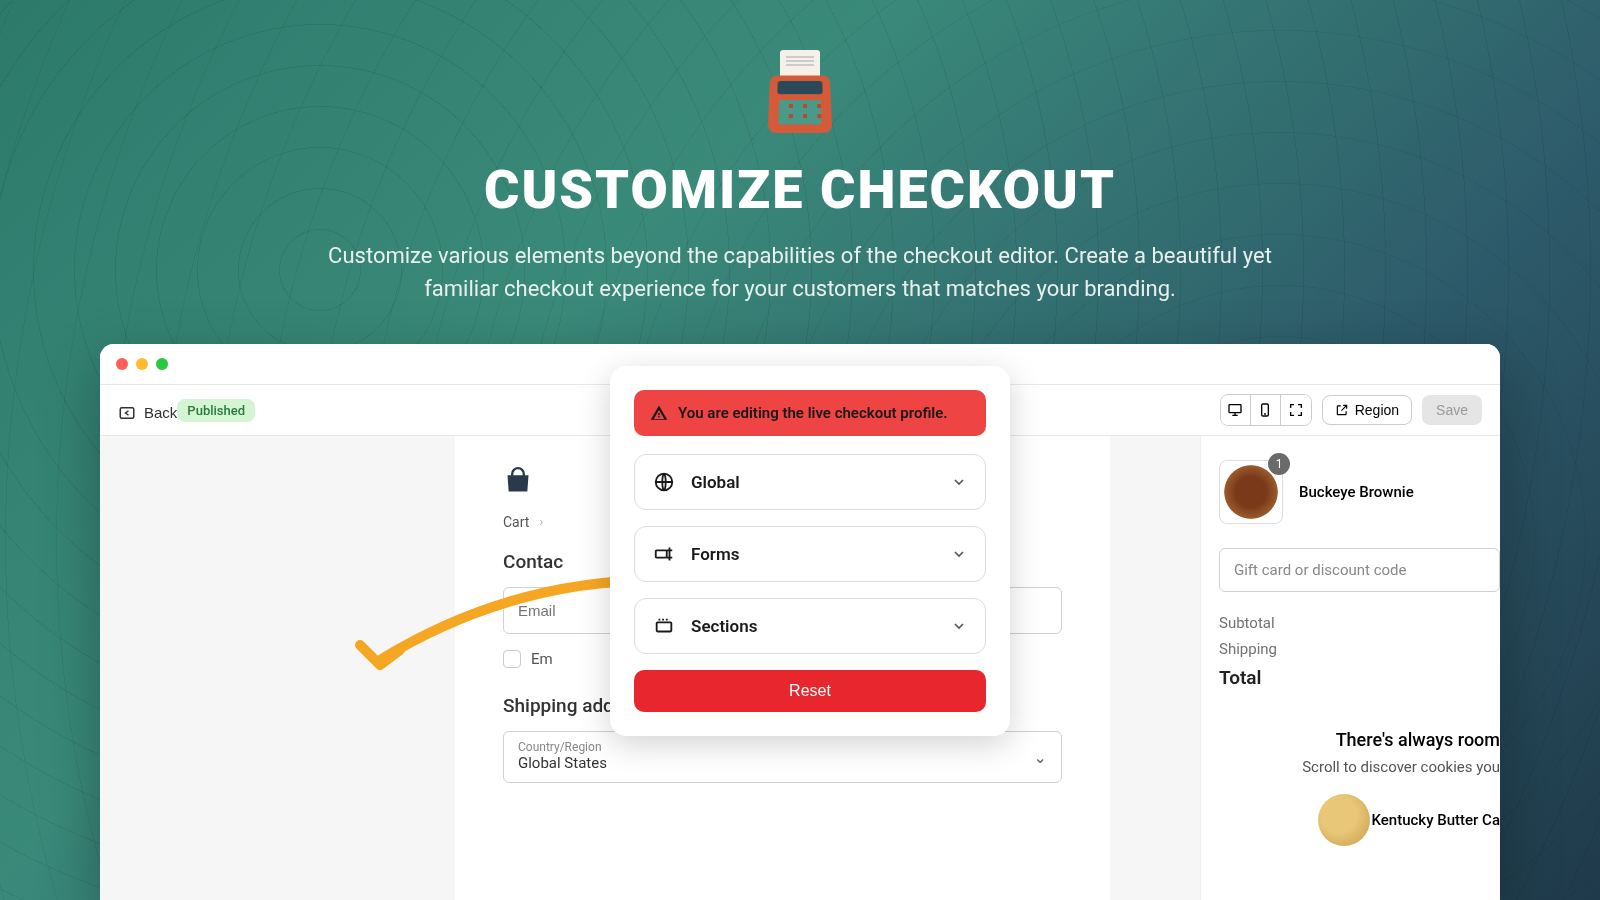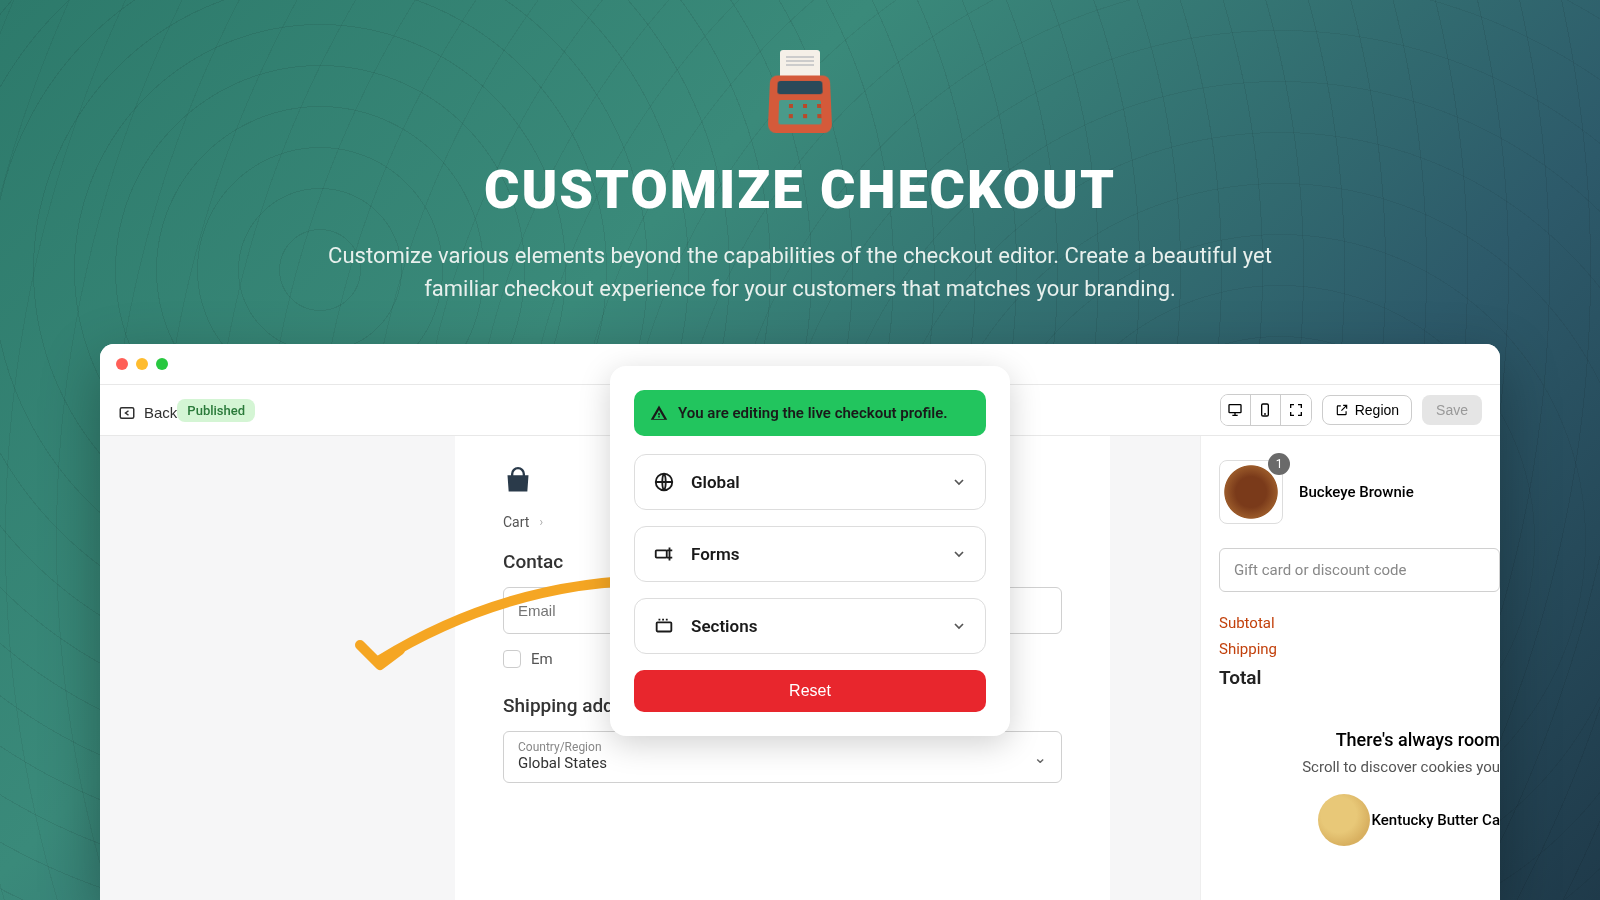--- a/index.html
+++ b/index.html
@@ -69,33 +69,33 @@
 .select-field { position:relative; border:1px solid #d0d0d0; border-radius:6px; padding:8px 14px 10px; background:#fff; }
 .select-label { font-size:12px; color:#888; }
 .select-value { font-size:15px; color:#333; }
 .select-chev { position:absolute; right:14px; top:50%; transform:translateY(-50%); color:#666; }
 
 .summary-item { display:flex; align-items:center; gap:16px; margin-bottom:24px; }
 .thumb { width:64px; height:64px; border:1px solid #ddd; border-radius:8px; position:relative; background:radial-gradient(circle, #7a3a1a 35%, #9a5a2a 60%, #fff 62%); }
 .thumb-badge { position:absolute; top:-8px; right:-8px; width:22px; height:22px; border-radius:50%; background:#6a6a6a; color:#fff; font-size:12px; display:flex; align-items:center; justify-content:center; }
 .summary-name { font-size:15px; font-weight:500;text-align:center; }
 .discount-input { border:1px solid #d0d0d0; border-radius:6px; padding:12px 14px; font-size:15px; color:#888; background:#fff; margin-bottom:22px; }
-.summary-row { font-size:15px; color:#c2410c; margin-bottom:8px; }
+.summary-row { font-size:15px; color:#737373; margin-bottom:8px; }
 .summary-total { font-size:19px; font-weight:600; color:#222; margin-top:6px; }
 .room-heading { font-size:18px; font-weight:500; margin-top:40px; margin-bottom:8px; text-align:right; }
 .room-sub { font-size:15px; color:#555; text-align:right; }
 .reco { display:flex; align-items:center; gap:2px; margin-top:18px; justify-content:flex-end; }
 .reco-thumb { width:52px; height:52px; background:radial-gradient(circle at 40% 40%, #e8c878 40%, #d8b060 70%); border-radius:50%; }
 .reco-name { font-size:15px; font-weight:500; }
 
 .popover {
   position:absolute; left:510px; top:22px; width:400px; background:#fff;
   border-radius:16px; box-shadow:0 8px 32px rgba(0,0,0,0.18); padding:24px; z-index:10;
 }
-.warn-banner { background:#22c55e; color:#1a1a1a; border-radius:10px; padding:14px 16px; display:flex; align-items:center; gap:10px; font-size:15px; font-weight:600; margin-bottom:18px; }
+.warn-banner { background:#ef4444; color:#1a1a1a; border-radius:10px; padding:14px 16px; display:flex; align-items:center; gap:10px; font-size:15px; font-weight:600; margin-bottom:18px; }
 .warn-ic { width:18px; height:18px; }
 .accordion { border:1px solid #ddd; border-radius:12px; padding:16px 18px; display:flex; align-items:center; gap:16px; margin-bottom:16px; cursor:pointer; }
 .acc-ic { width:22px; height:22px; display:flex; align-items:center; justify-content:center; }
 .acc-label { flex:1; font-size:17px; font-weight:600; color:#1a1a1a; }
 .acc-chev { color:#555; }
 .reset-btn { width:100%; background:#e8262d; color:#fff; border:none; border-radius:10px; padding:12px; font-size:16px; font-weight:500; cursor:pointer; }
 
 .arrow-svg { position:absolute; left:230px; top:134px; width:350px; height:120px; z-index:5; pointer-events:none; }
 </style>
 </head>

